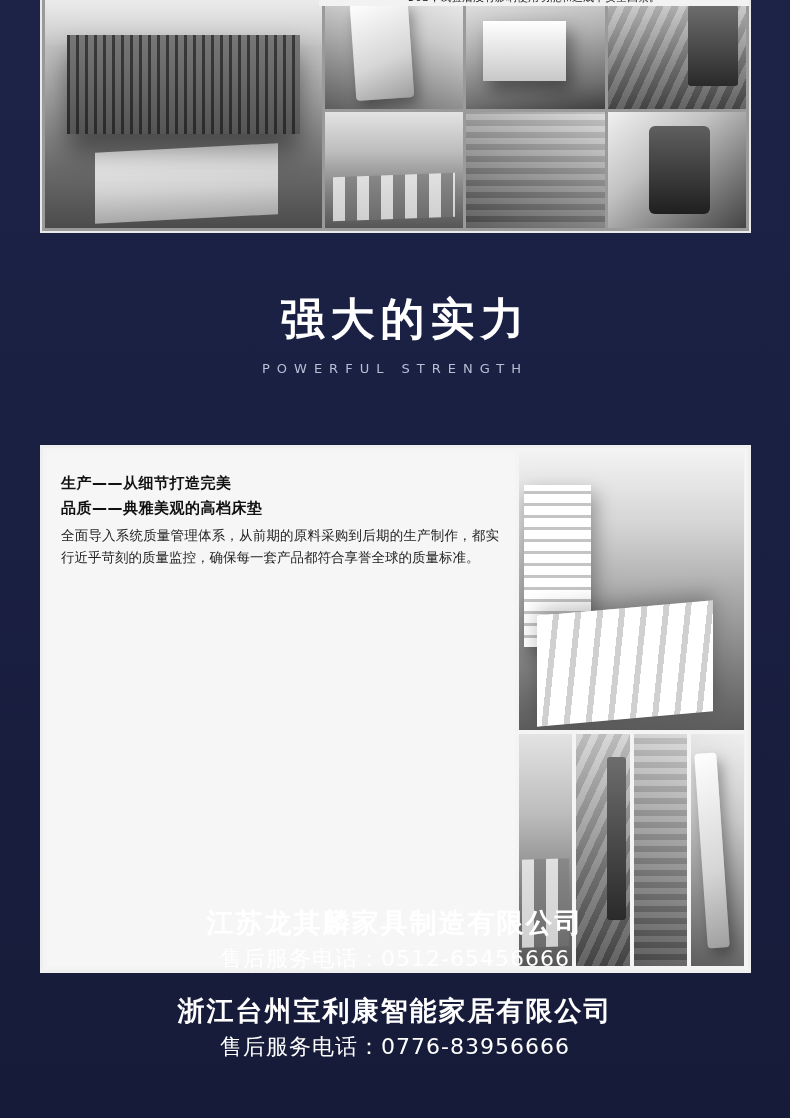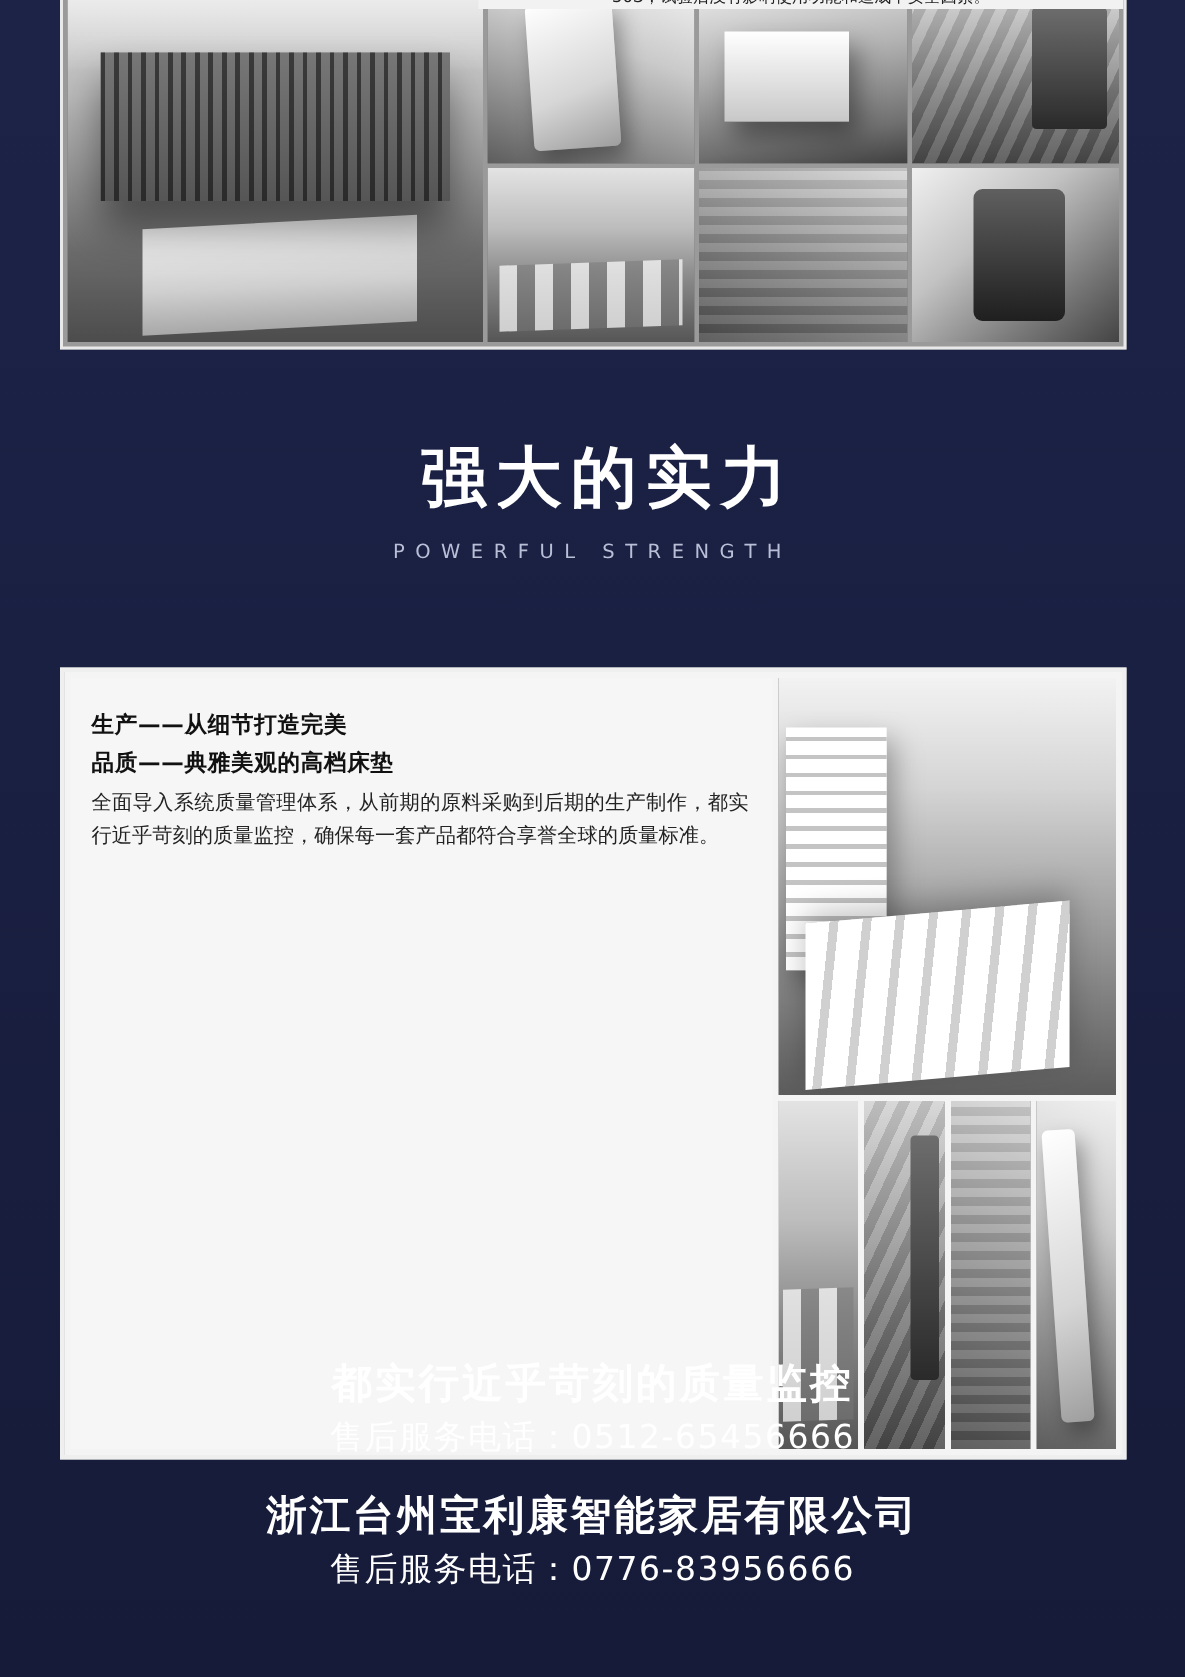--- a/index.html
+++ b/index.html
@@ -384,19 +384,19 @@
           </div>
         <div class="sub">
             <div class="ph f2"></div>
           </div>
       </div>
 
     </div>
   </div>
 
   <div class="footer">
-    <div class="company">都实行近乎苛刻的质量监控</div>
+    <div class="company">江苏龙其麟家具制造有限公司</div>
     <div class="phone">售后服务电话：0512-65456666</div>
     <div class="company">浙江台州宝利康智能家居有限公司</div>
     <div class="phone">售后服务电话：0776-83956666</div>
   </div>
 
 </div>
 
 </body></html>

